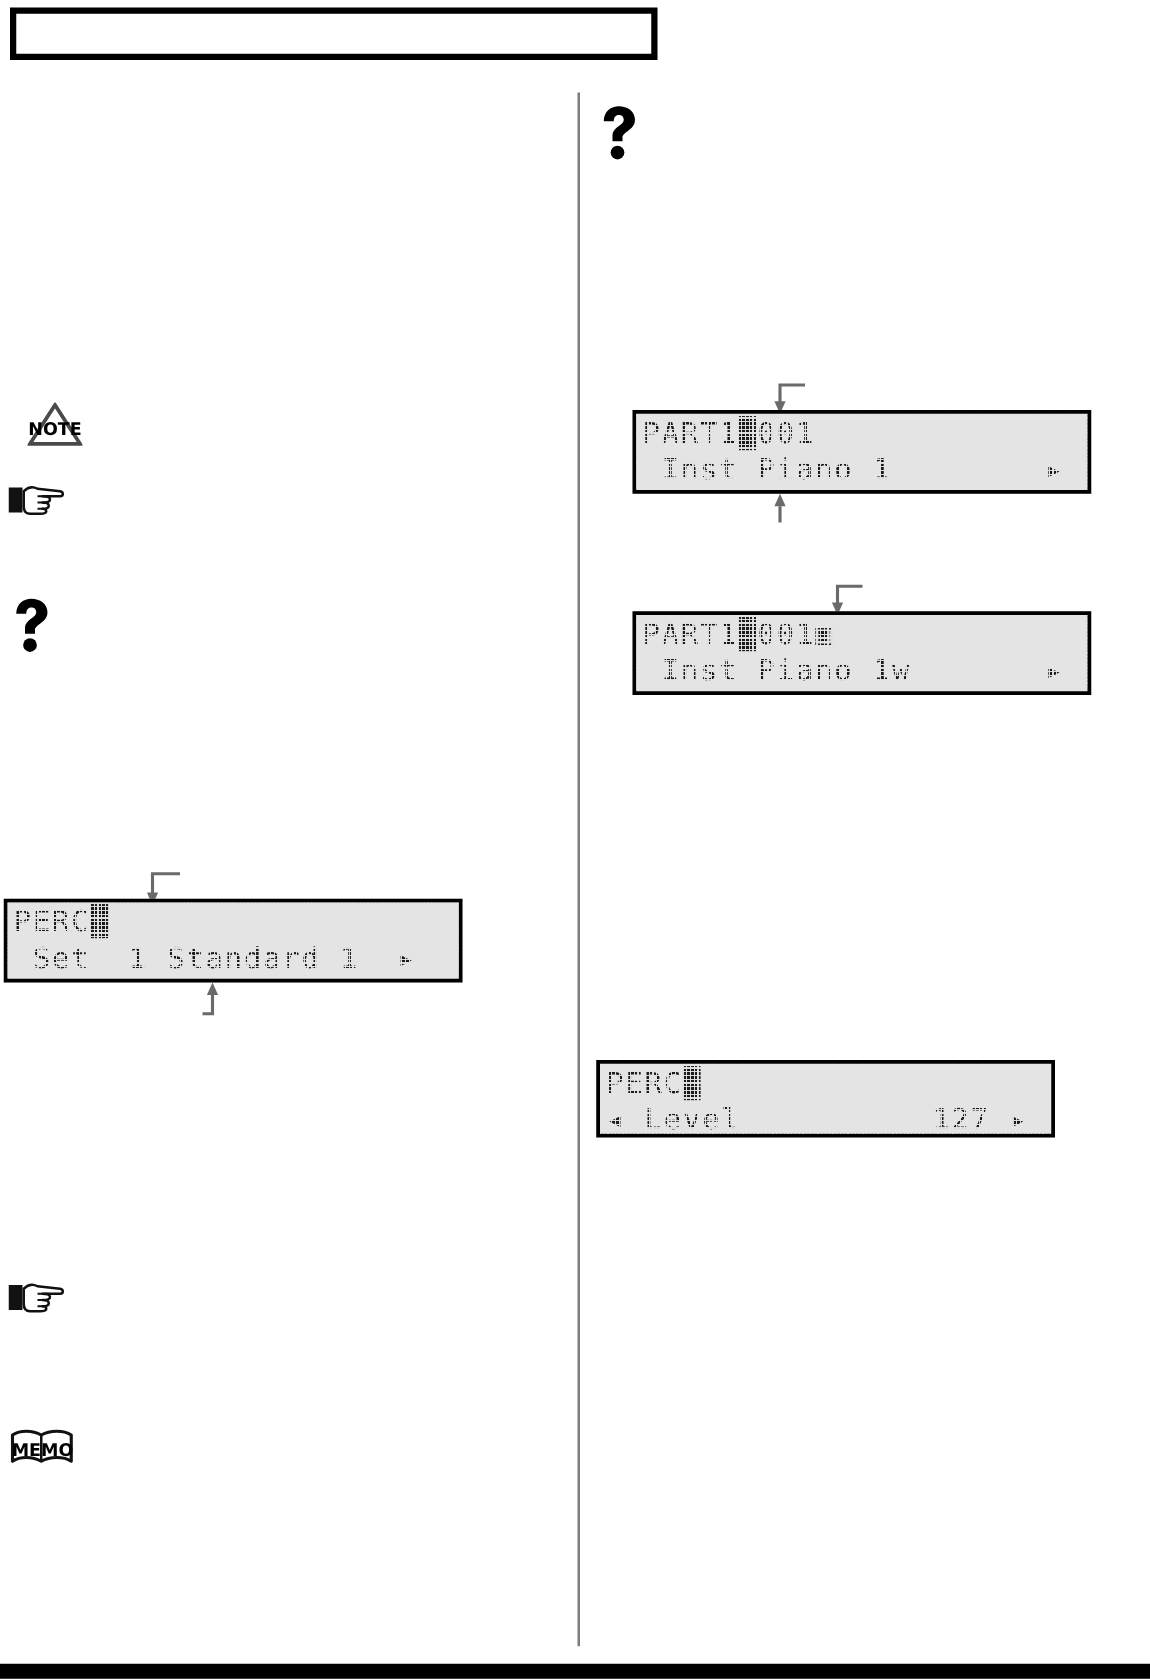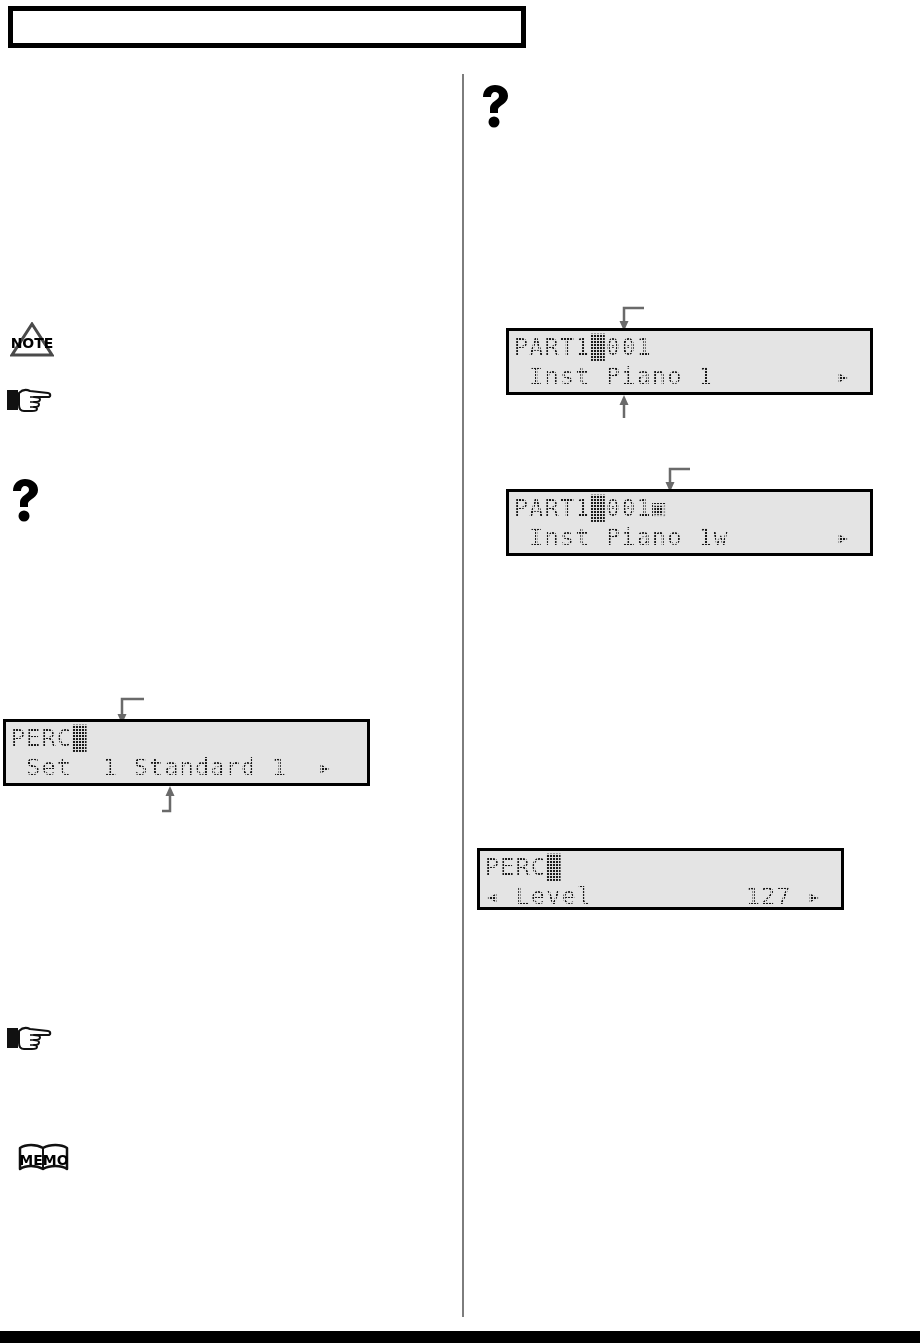--- a/index.html
+++ b/index.html
@@ -110,21 +110,21 @@
 </style>
 </head>
 <body>
 
 <div class="title-box">
   <span class="title-text"></span>
 </div>
 
 <div class="col-divider"></div>
 
-<div class="icon" style="left:10px; top:322px;">
+<div class="icon" style="left:22px; top:322px;">
   <svg width="44" height="36" viewBox="0 0 44 36" xmlns="http://www.w3.org/2000/svg">
     <path d="M22 2 L42 33 L2 33 Z" fill="#ffffff" stroke="#4a4a4a" stroke-width="3"></path>
     <text x="22" y="26" font-family="DejaVu Sans, sans-serif" font-size="14" font-weight="bold" text-anchor="middle" fill="#000000">NOTE</text>
   </svg>
 </div>
 
 <div class="icon" style="left:6px; top:385px;">
   <svg width="46" height="30" viewBox="0 0 46 30" xmlns="http://www.w3.org/2000/svg">
     <rect x="1" y="5" width="11" height="20" fill="#111111"></rect>
     <path d="M13 8 C16 5, 20 4, 24 6 L42 8 C45 8.5, 45 12, 42 12 L28 12
@@ -149,21 +149,21 @@
     <rect x="1" y="5" width="11" height="20" fill="#111111"></rect>
     <path d="M13 8 C16 5, 20 4, 24 6 L42 8 C45 8.5, 45 12, 42 12 L28 12
              C32 12, 34 12.5, 34 14.5 C34 16.5, 32 17, 28 17
              C31 17, 33 17.5, 33 19.5 C33 21.5, 31 22, 28 22
              C30 22, 31 22.5, 31 24 C31 25.5, 29 26, 26 26
              L18 26 C14 26, 13 23, 13 20 Z" fill="#ffffff" stroke="#111111" stroke-width="2" stroke-linejoin="round"></path>
     <path d="M24 12 L33 12 M24 17 L31 17 M24 22 L29 22" stroke="#111111" stroke-width="1.6"></path>
   </svg>
 </div>
 
-<div class="icon" style="left:18px; top:1142px;">
+<div class="icon" style="left:8px; top:1142px;">
   <svg width="52" height="32" viewBox="0 0 52 32" xmlns="http://www.w3.org/2000/svg">
     <path d="M2 6 C8 2, 18 2, 25 6 C32 2, 43 2, 49 6 L49 27 C43 23, 32 23, 25 27
              C18 23, 8 23, 2 27 Z" fill="#ffffff" stroke="#111111" stroke-width="2.5" stroke-linejoin="round"></path>
     <path d="M25 6 L25 27" stroke="#111111" stroke-width="2"></path>
     <text x="26" y="23" font-family="DejaVu Sans, sans-serif" font-size="14" font-weight="bold" text-anchor="middle" fill="#000000">MEMO</text>
   </svg>
 </div>
 
 <div class="icon" style="left:478px; top:84px;">
   <svg width="34" height="44" viewBox="0 0 34 44" xmlns="http://www.w3.org/2000/svg">

